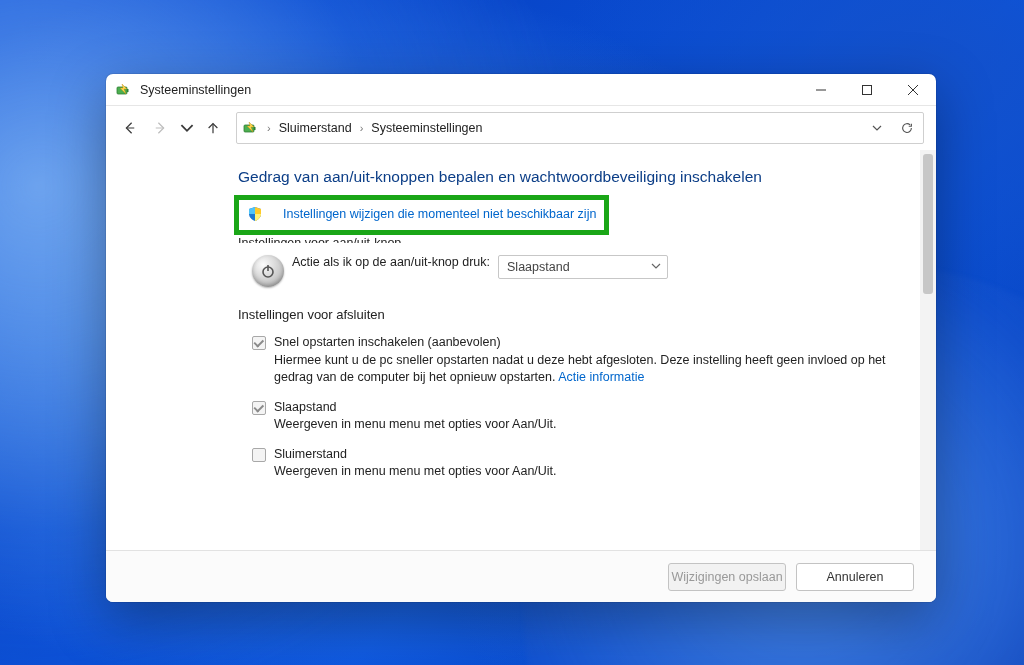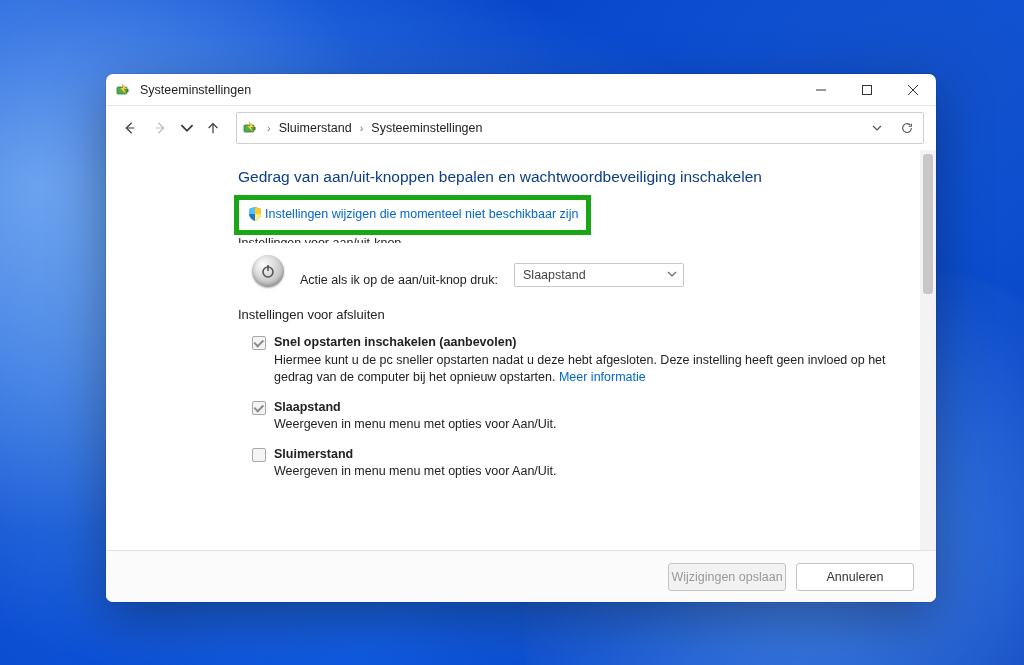--- a/index.html
+++ b/index.html
@@ -164,35 +164,35 @@
     margin-bottom: 6px;
     line-height: 1.35;
     max-width: 640px;
   }
 
   .highlight-box {
     border: 5px solid #1aa617;
     padding: 6px 8px 8px 8px;
     display: inline-flex;
     align-items: center;
-    gap: 2px;
+    gap: 20px;
     margin: 1px 0 6px -4px;
   }
   .shield {
     width: 16px; height: 16px; flex: none;
   }
   .link-text {
     color: #0066cc;
     font-size: 12.5px;
   }
 
   .power-row {
     display: flex;
-    align-items: flex-end;
-    gap: 16px;
+    align-items: flex-start;
+    gap: 8px;
     margin: 6px 0 20px 14px;
     font-size: 12.5px;
   }
   .power-icon {
     width: 32px; height: 32px;
     border-radius: 50%;
     background: radial-gradient(circle at 35% 30%, #fcfcfc, #c9c9c9 60%, #9a9a9a);
     display: flex; align-items: center; justify-content: center;
     box-shadow: inset 0 -2px 4px rgba(0,0,0,0.25), 0 1px 2px rgba(0,0,0,0.3);
   }
@@ -233,21 +233,21 @@
     display: flex; align-items: center; justify-content: center;
     color: #8a8a8a;
   }
   .chk.checked::after {
     content: "";
     width: 7px; height: 4px;
     border-left: 2px solid #8a8a8a;
     border-bottom: 2px solid #8a8a8a;
     transform: rotate(-45deg) translate(0,-1px);
   }
-  .check-row .txt b { font-weight: 700; }
+  .check-row .txt b { font-weight: 400; }
   .check-row .txt .more { color: #0066cc; }
 
   
   .footer {
     height: 52px;
     border-top: 1px solid #e2e2e2;
     display: flex;
     align-items: center;
     justify-content: flex-end;
     gap: 10px;
@@ -414,21 +414,21 @@
         </div>
       </div>
 
       <div class="section-head2">Instellingen voor afsluiten</div>
 
       <div class="checks">
         <div class="check-row">
           <span class="chk checked"></span>
           <span class="txt">
             <b>Snel opstarten inschakelen (aanbevolen)</b><br>
-            <span>Hiermee kunt u de pc sneller opstarten nadat u deze hebt afgesloten. Deze instelling heeft geen invloed op het gedrag van de computer bij het opnieuw opstarten. </span><span class="more">Meer informatie</span>
+            <span>Hiermee kunt u de pc sneller opstarten nadat u deze hebt afgesloten. Deze instelling heeft geen invloed op het gedrag van de computer bij het opnieuw opstarten. </span><span class="more">Actie informatie</span>
           </span>
         </div>
         <div class="check-row">
           <span class="chk checked"></span>
           <span class="txt">
             <b>Slaapstand</b><br>
             <span>Weergeven in menu menu met opties voor Aan/Uit.</span>
           </span>
         </div>
         <div class="check-row">

